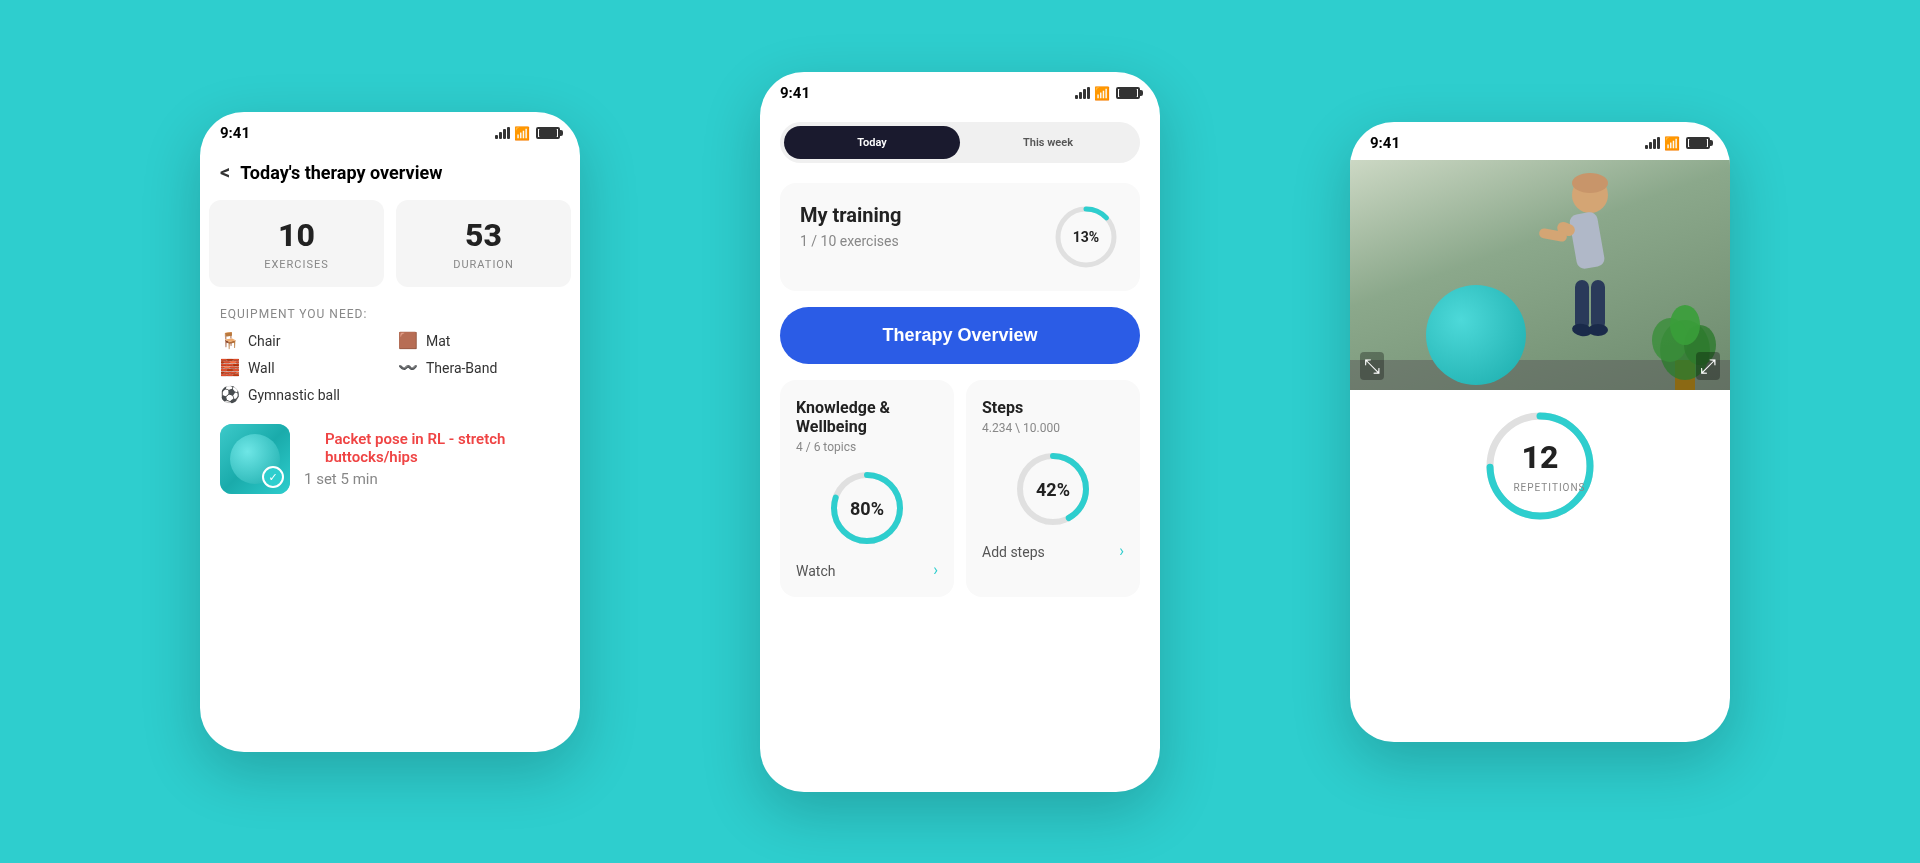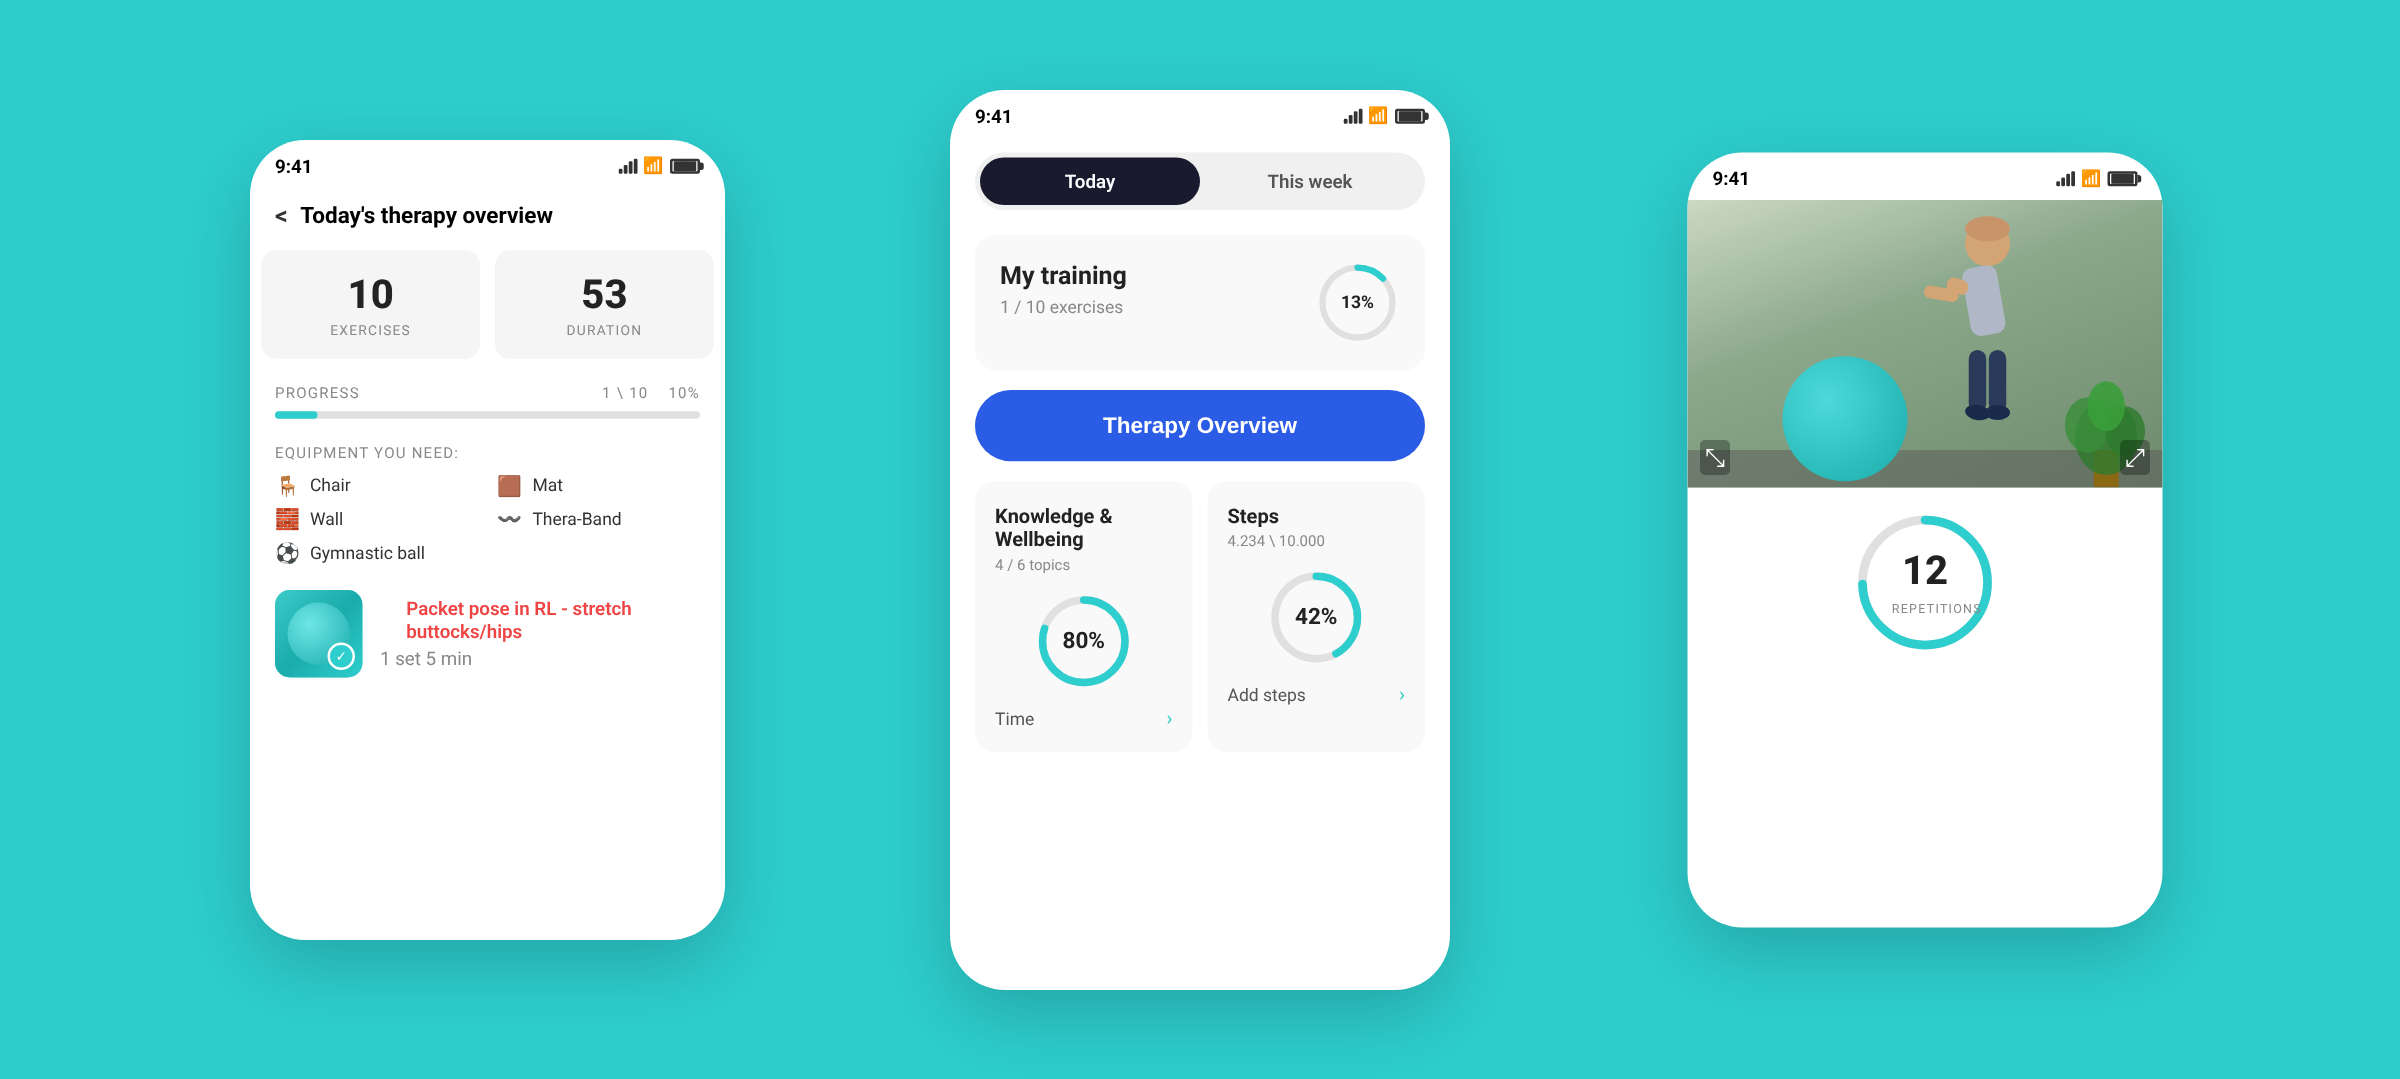--- a/index.html
+++ b/index.html
@@ -242,21 +242,21 @@
       border-radius: 30px;
       padding: 4px;
       margin: 12px 20px 20px;
     }
 
     .tab-btn {
       flex: 1;
       text-align: center;
       padding: 10px;
       border-radius: 26px;
-      font-size: 15px;
+      font-size: 11px;
       font-weight: 600;
       cursor: pointer;
     }
 
     .tab-btn.active {
       background: #1a1a2e;
       color: #fff;
     }
 
     .tab-btn.inactive {
@@ -598,33 +598,20 @@
     <div class="stat-box">
       <span class="stat-number">10</span>
       <span class="stat-label">EXERCISES</span>
     </div>
     <div class="stat-box">
       <span class="stat-number">53</span>
       <span class="stat-label">DURATION</span>
     </div>
   </div>
 
-  <div class="progress-section">
-    <div class="progress-header">
-      <span>PROGRESS</span>
-      <span>
-        <span>1 \ 10</span>
-        &nbsp;&nbsp;
-        <span>10%</span>
-      </span>
-    </div>
-    <div class="progress-bar-track">
-      <div class="progress-bar-fill"></div>
-    </div>
-  </div>
 
   <div class="equipment-section">
     <div class="equipment-label">EQUIPMENT YOU NEED:</div>
     <div class="equipment-grid">
       <div class="equipment-item">
         <span class="equip-icon">🪑</span>
         <span>Chair</span>
       </div>
       <div class="equipment-item">
         <span class="equip-icon">🟫</span>
@@ -704,21 +691,21 @@
       <div class="info-card-title">Knowledge &amp; Wellbeing</div>
       <div class="info-card-sub">4 / 6 topics</div>
       <div class="info-card-circle">
         <svg width="80" height="80" viewBox="0 0 80 80">
           <circle cx="40" cy="40" r="33" fill="none" stroke="#e0e0e0" stroke-width="6"></circle>
           <circle cx="40" cy="40" r="33" fill="none" stroke="#2ecece" stroke-width="6" stroke-dasharray="207.3" stroke-dashoffset="41.5" stroke-linecap="round"></circle>
         </svg>
         <span class="circle-label">80%</span>
       </div>
       <div class="card-action">
-        <span>Time</span>
+        <span>Watch</span>
         <span class="chevron-right">›</span>
       </div>
     </div>
 
     <div class="info-card">
       <div class="info-card-title">Steps</div>
       <div class="info-card-sub">4.234 \ 10.000</div>
       <div class="info-card-circle">
         <svg width="80" height="80" viewBox="0 0 80 80">
           <circle cx="40" cy="40" r="33" fill="none" stroke="#e0e0e0" stroke-width="6"></circle>

